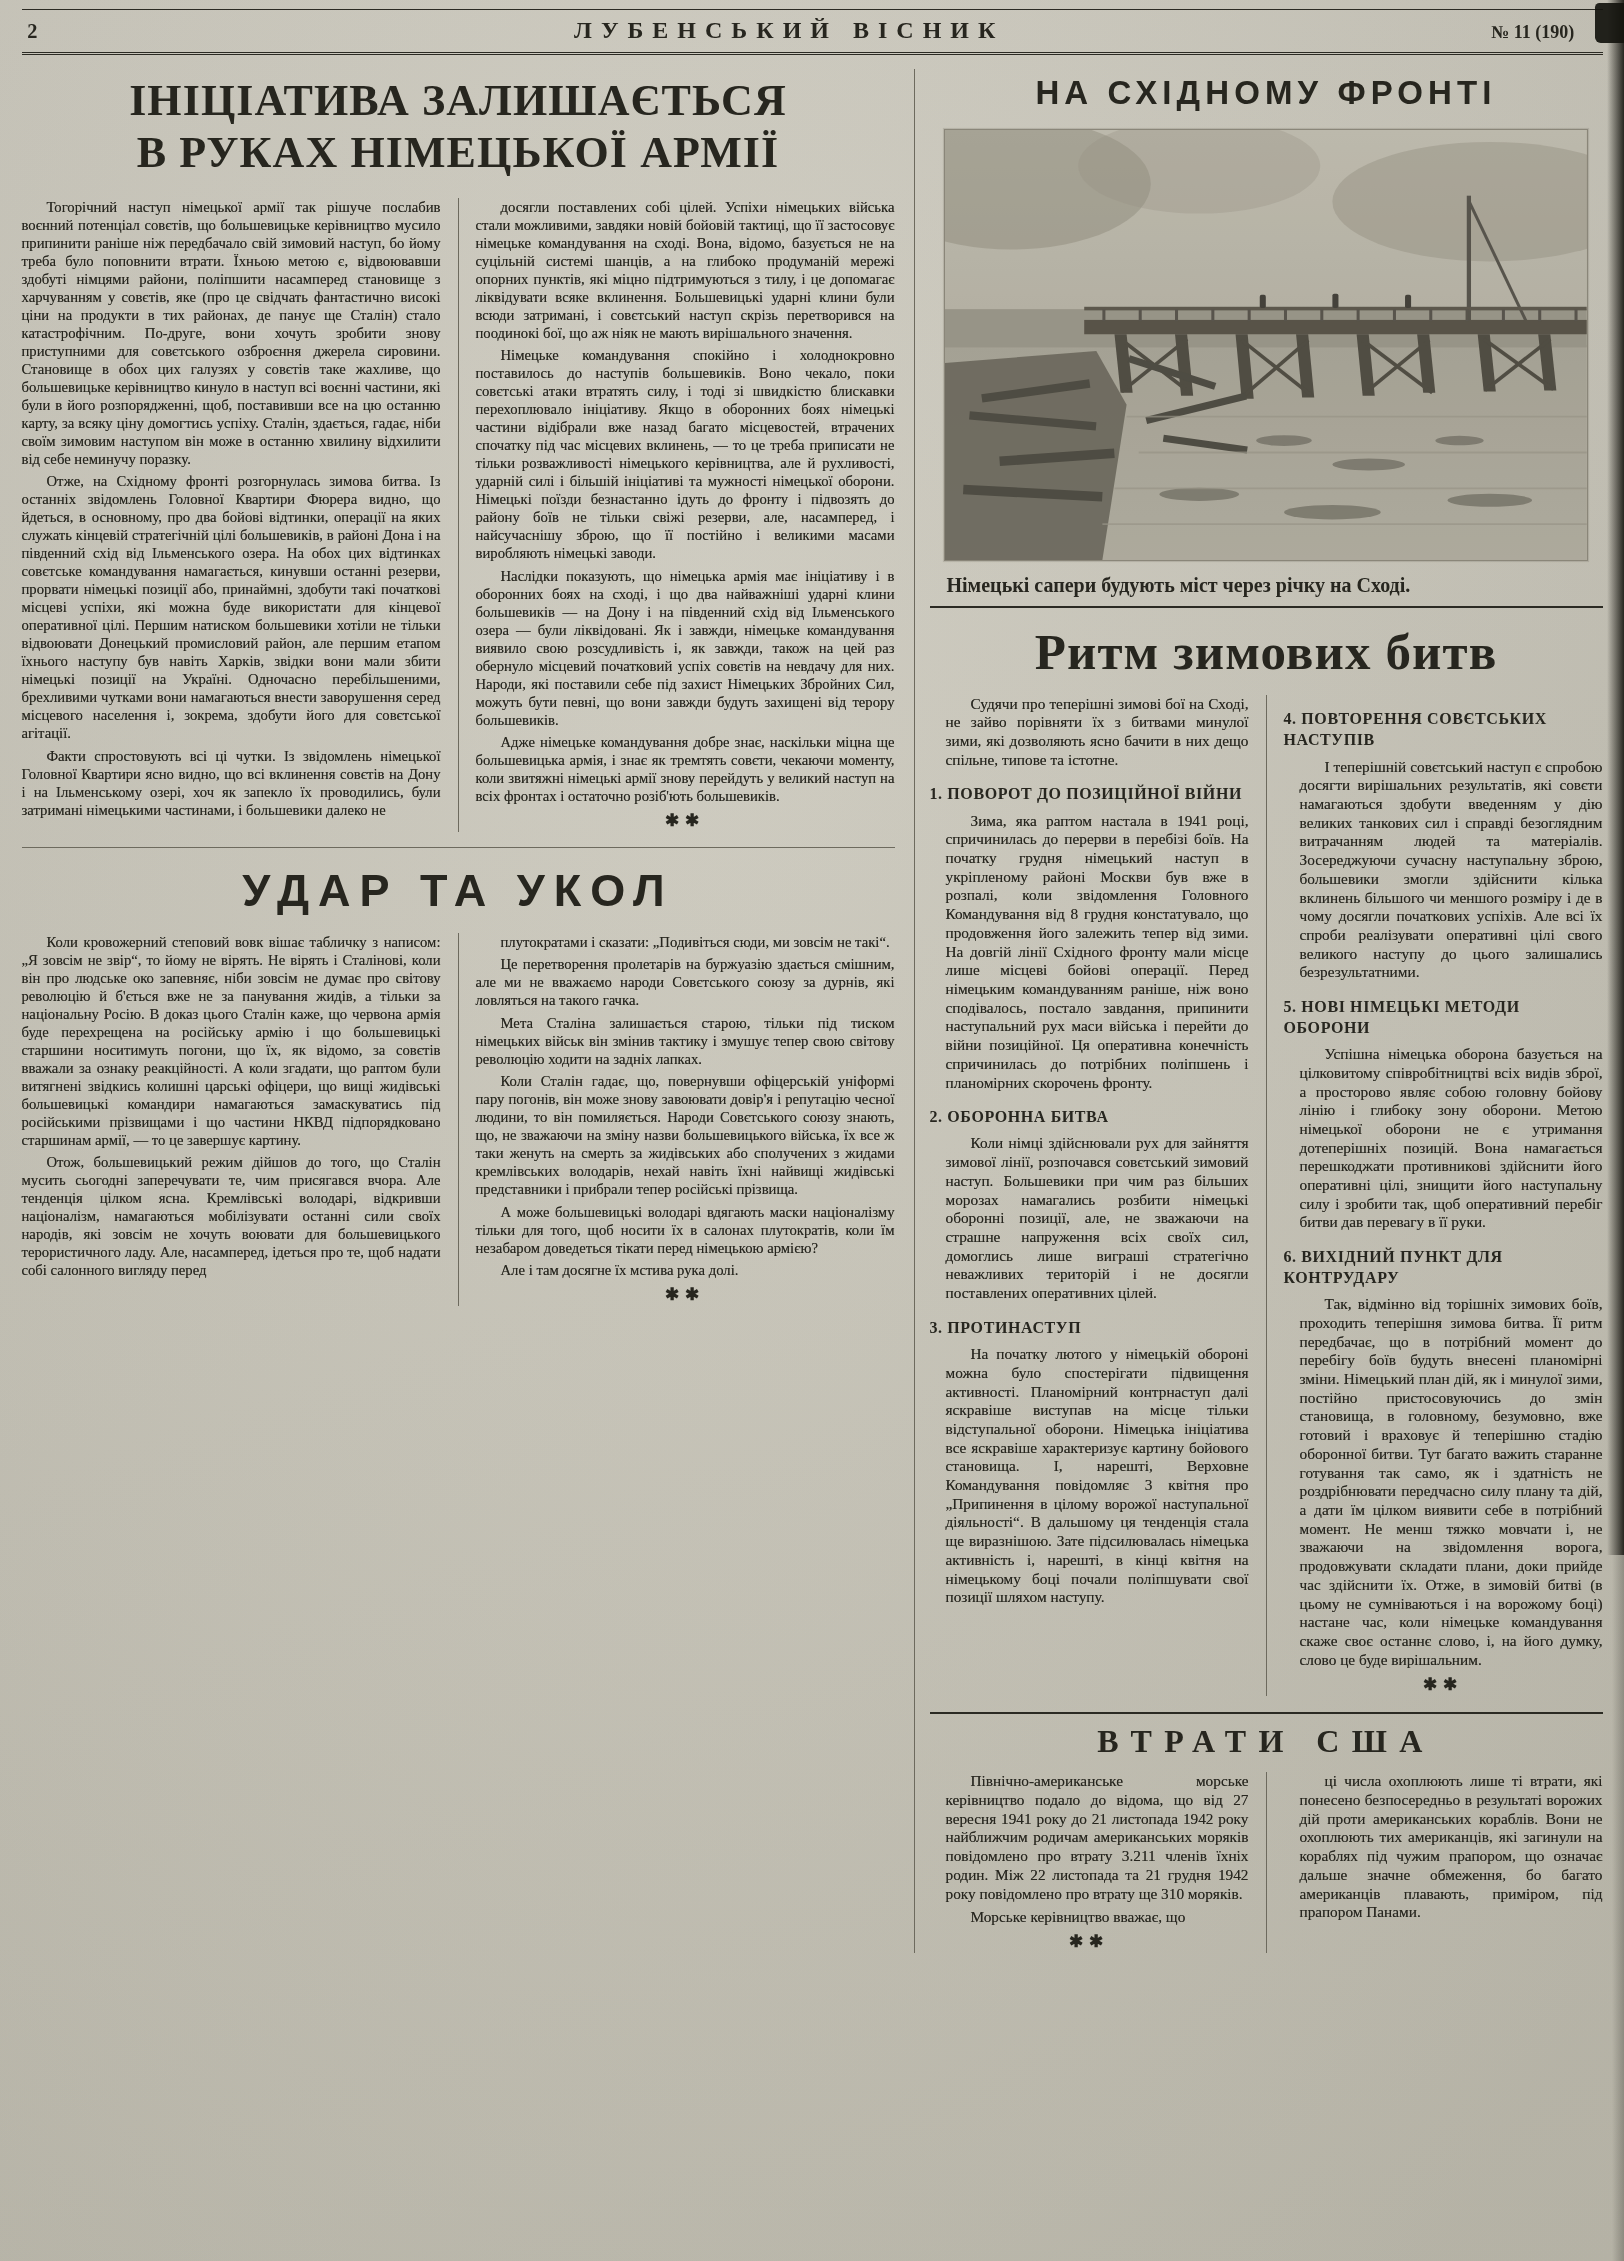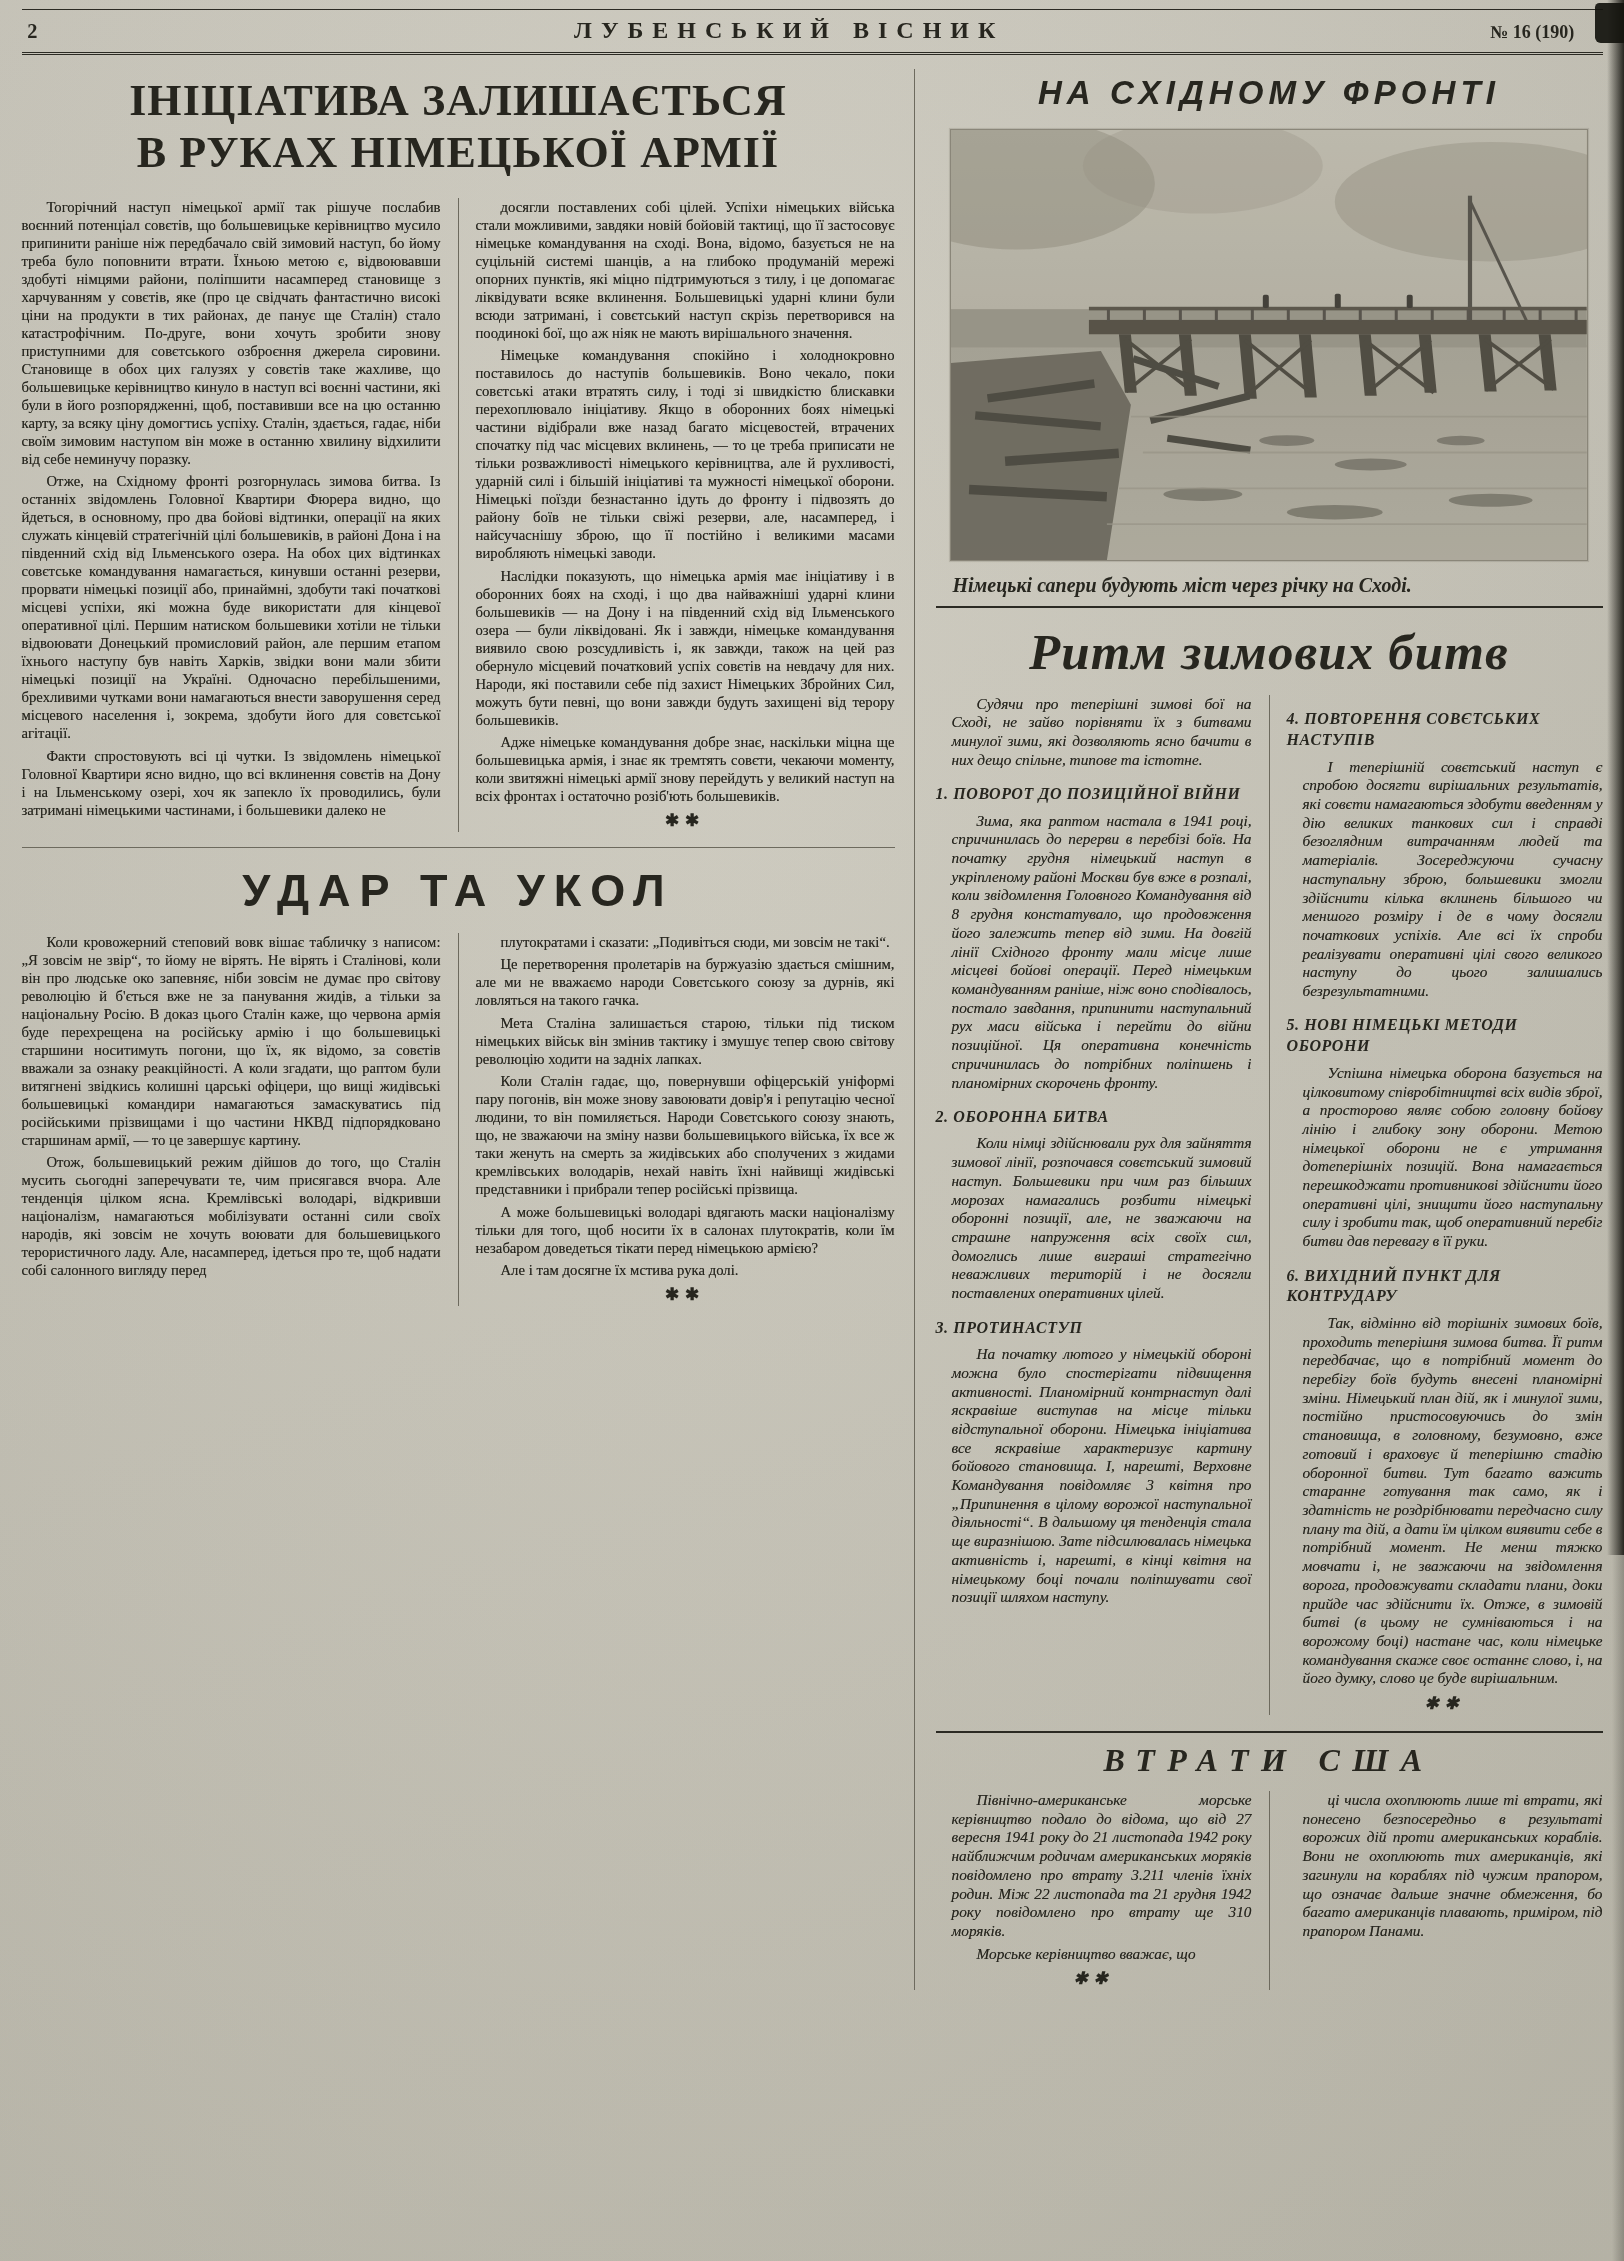--- a/index.html
+++ b/index.html
@@ -22,21 +22,21 @@
   .header{display:flex;align-items:baseline;justify-content:space-between;
     border-top:1.1px solid #2b2a23;border-bottom:3.4px double #2b2a23;
     padding:6.8px 5.7px 8px 5.7px;}
   .page-num{font-size:20.4px;font-weight:bold;width:124px;}
   .masthead{font-size:24px;font-weight:bold;letter-spacing:9px;text-align:center;flex:1;}
   .issue{font-size:18px;font-weight:bold;width:147px;text-align:right;padding-right:22.6px;}
 
   
   .main{display:flex;margin-top:14.7px;}
   .left-strip{width:873px;flex:0 0 auto;border-right:0.6px solid #6d6a5e;padding-right:19px;}
-  .right-strip{flex:1;padding-left:21px;min-width:0;font-style:italic;}
+  .right-strip{flex:1;padding-left:15px;min-width:0;}
 
   h1,h2,h3,h4{margin:0;}
   .headline-initiative{
     text-align:center;font-size:44px;line-height:1.18;font-weight:bold;
     letter-spacing:1.1px;margin:5.7px 0 19px 0;}
   .headline-front{
     text-align:center;font-size:33px;font-weight:bold;letter-spacing:5.1px;
     font-family:"Liberation Sans","DejaVu Sans",sans-serif;margin:4.5px 0 17px 0;}
   .headline-rhythm{
     text-align:center;font-size:51px;font-weight:bold;margin:14.7px 0 13.6px 0;letter-spacing:1.1px;}
@@ -75,21 +75,21 @@
 <body>
 
 <div class="page">
   <div class="edge-shadow"></div>
   <div class="edge-fade"></div>
   <div class="corner-blob"></div>
 
   <div class="header">
     <div class="page-num">2</div>
     <div class="masthead">ЛУБЕНСЬКИЙ ВІСНИК</div>
-    <div class="issue">№ 16 (190)</div>
+    <div class="issue">№ 11 (190)</div>
   </div>
 
   <div class="main">
 
     <div class="left-strip">
 
       <div>
         <h1 class="headline-initiative">
           <span>ІНІЦІАТИВА ЗАЛИШАЄТЬСЯ</span><br>
           <span>В РУКАХ НІМЕЦЬКОЇ АРМІЇ</span>

